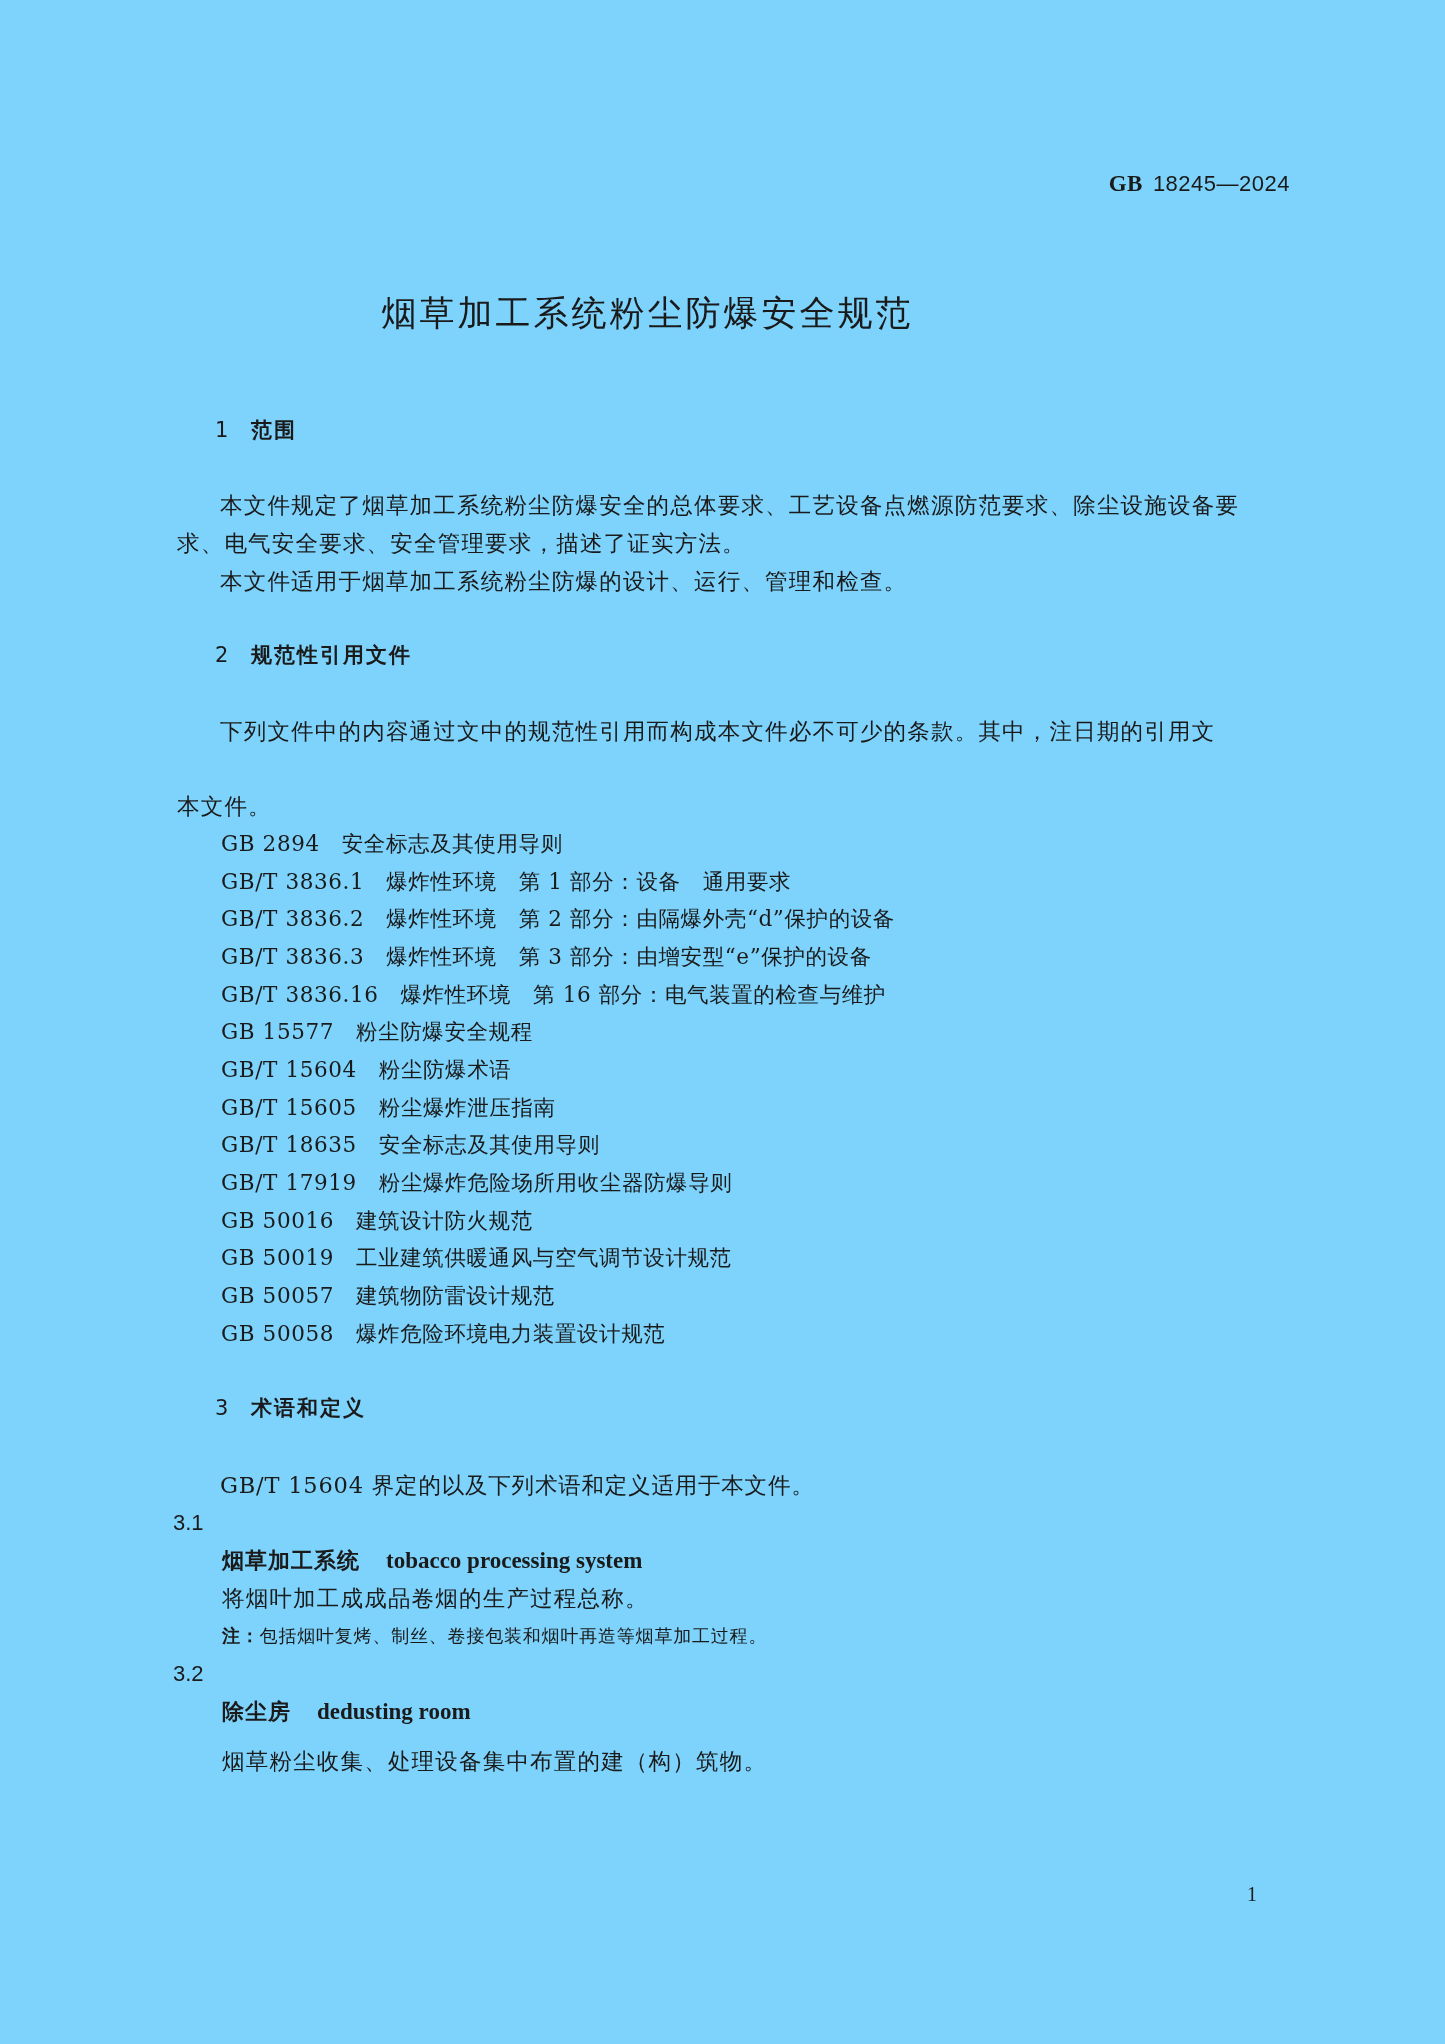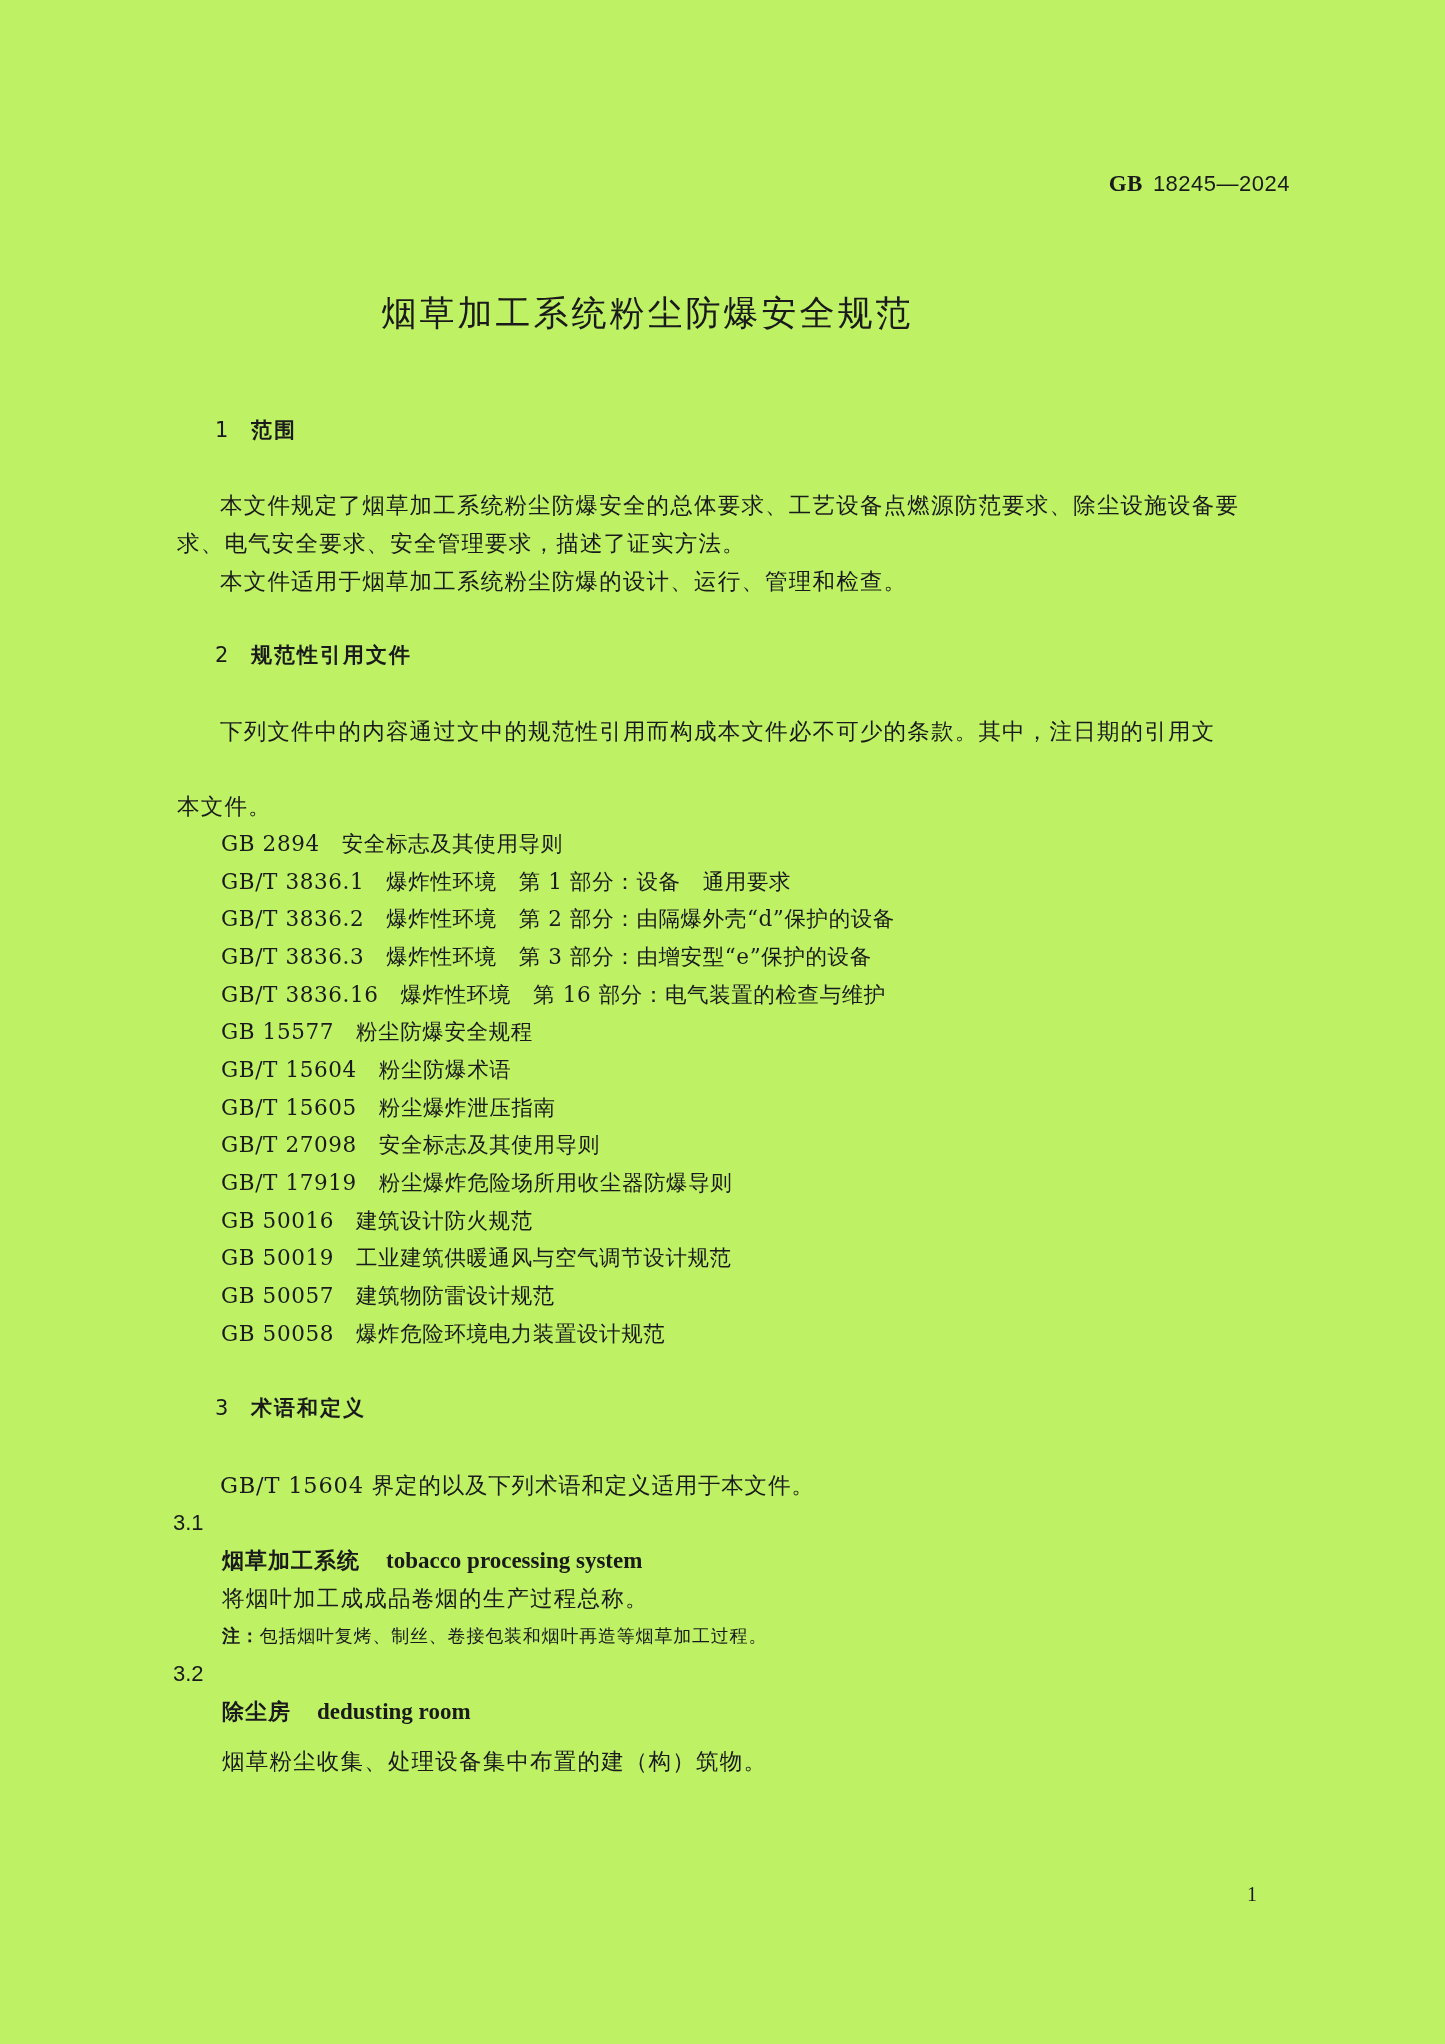--- a/index.html
+++ b/index.html
@@ -1,17 +1,17 @@
 <!DOCTYPE html>
 <html><head>
 <meta charset="utf-8">
 <style>
   html, body { margin: 0; padding: 0; background: #ffffff; }
   body { width: 1445px; height: 2044px; position: relative; overflow: hidden; color: #1a1a1a; }
-  .page { position: absolute; left: 0; top: 0; width: 1445px; height: 2044px; background: #bef264; }
+  .page { position: absolute; left: 0; top: 0; width: 1445px; height: 2044px; background: #7dd3fc; }
   .abs { position: absolute; white-space: nowrap; line-height: 1; }
 
   .std-header { right: 155px; top: 172px; font-size: 22px; letter-spacing: 0.5px; }
   .std-header .gb { font-family: "Liberation Serif", "DejaVu Serif", serif; font-weight: bold; font-size: 23px; }
   .std-header .num { font-family: "Liberation Sans", "DejaVu Sans", sans-serif; font-size: 22px; margin-left: 10px; }
 
   .doc-title { left: 0; width: 1295px; text-align: center; top: 296px; font-size: 35px; letter-spacing: 3px; font-family: "DejaVu Sans", "Liberation Sans", sans-serif; }
 
   .heading { left: 175px; font-size: 21px; font-family: "DejaVu Sans", "Liberation Sans", sans-serif; font-weight: bold; margin-left: 40px; }
   .heading .hnum { display: inline-block; width: 36px; font-weight: normal; }
@@ -60,21 +60,21 @@
 
   <div>
     <div class="abs ref-line" style="top:833px;"><span class="code">GB 2894</span><span class="gap"></span><span>安全标志及其使用导则</span></div>
     <div class="abs ref-line" style="top:871px;"><span class="code">GB/T 3836.1</span><span class="gap"></span><span>爆炸性环境　第 1 部分：设备　通用要求</span></div>
     <div class="abs ref-line" style="top:908px;"><span class="code">GB/T 3836.2</span><span class="gap"></span><span>爆炸性环境　第 2 部分：由隔爆外壳“d”保护的设备</span></div>
     <div class="abs ref-line" style="top:946px;"><span class="code">GB/T 3836.3</span><span class="gap"></span><span>爆炸性环境　第 3 部分：由增安型“e”保护的设备</span></div>
     <div class="abs ref-line" style="top:984px;"><span class="code">GB/T 3836.16</span><span class="gap"></span><span>爆炸性环境　第 16 部分：电气装置的检查与维护</span></div>
     <div class="abs ref-line" style="top:1021px;"><span class="code">GB 15577</span><span class="gap"></span><span>粉尘防爆安全规程</span></div>
     <div class="abs ref-line" style="top:1059px;"><span class="code">GB/T 15604</span><span class="gap"></span><span>粉尘防爆术语</span></div>
     <div class="abs ref-line" style="top:1097px;"><span class="code">GB/T 15605</span><span class="gap"></span><span>粉尘爆炸泄压指南</span></div>
-    <div class="abs ref-line" style="top:1134px;"><span class="code">GB/T 27098</span><span class="gap"></span><span>安全标志及其使用导则</span></div>
+    <div class="abs ref-line" style="top:1134px;"><span class="code">GB/T 18635</span><span class="gap"></span><span>安全标志及其使用导则</span></div>
     <div class="abs ref-line" style="top:1172px;"><span class="code">GB/T 17919</span><span class="gap"></span><span>粉尘爆炸危险场所用收尘器防爆导则</span></div>
     <div class="abs ref-line" style="top:1210px;"><span class="code">GB 50016</span><span class="gap"></span><span>建筑设计防火规范</span></div>
     <div class="abs ref-line" style="top:1247px;"><span class="code">GB 50019</span><span class="gap"></span><span>工业建筑供暖通风与空气调节设计规范</span></div>
     <div class="abs ref-line" style="top:1285px;"><span class="code">GB 50057</span><span class="gap"></span><span>建筑物防雷设计规范</span></div>
     <div class="abs ref-line" style="top:1323px;"><span class="code">GB 50058</span><span class="gap"></span><span>爆炸危险环境电力装置设计规范</span></div>
   </div>
 
   <div class="abs heading" style="top:1398px;">
     <span class="hnum">3</span><span class="htext">术语和定义</span>
   </div>

